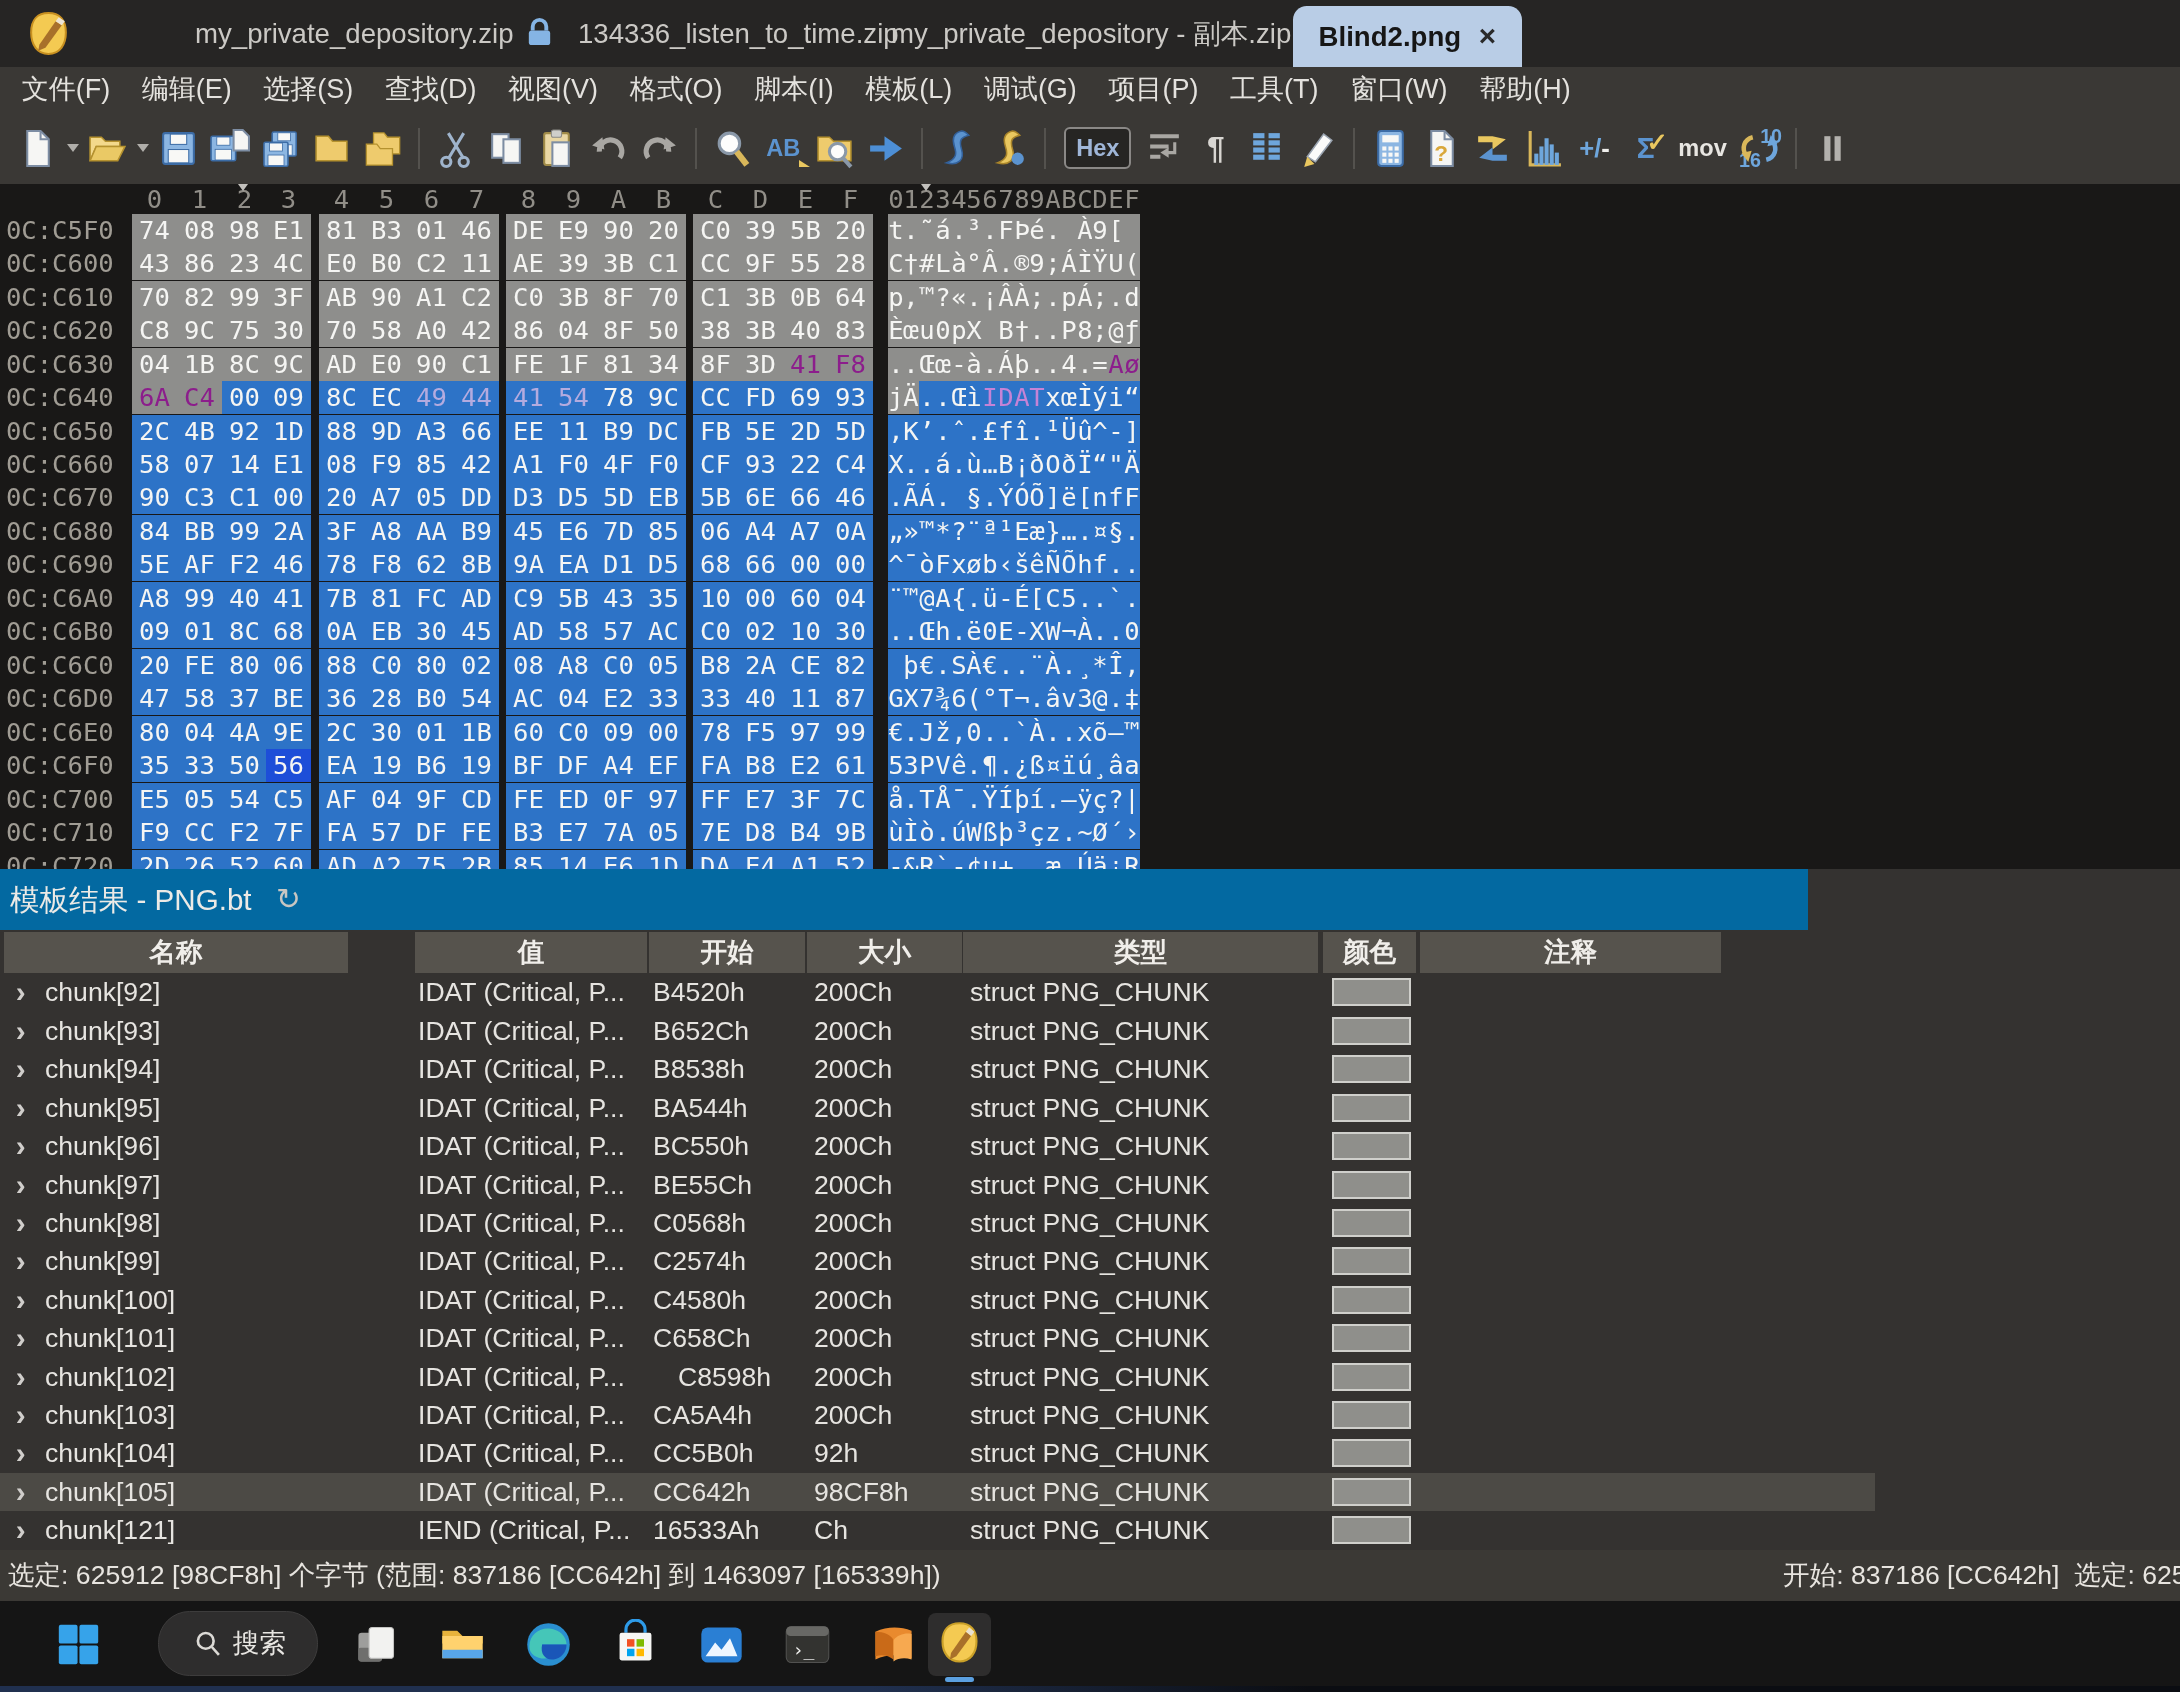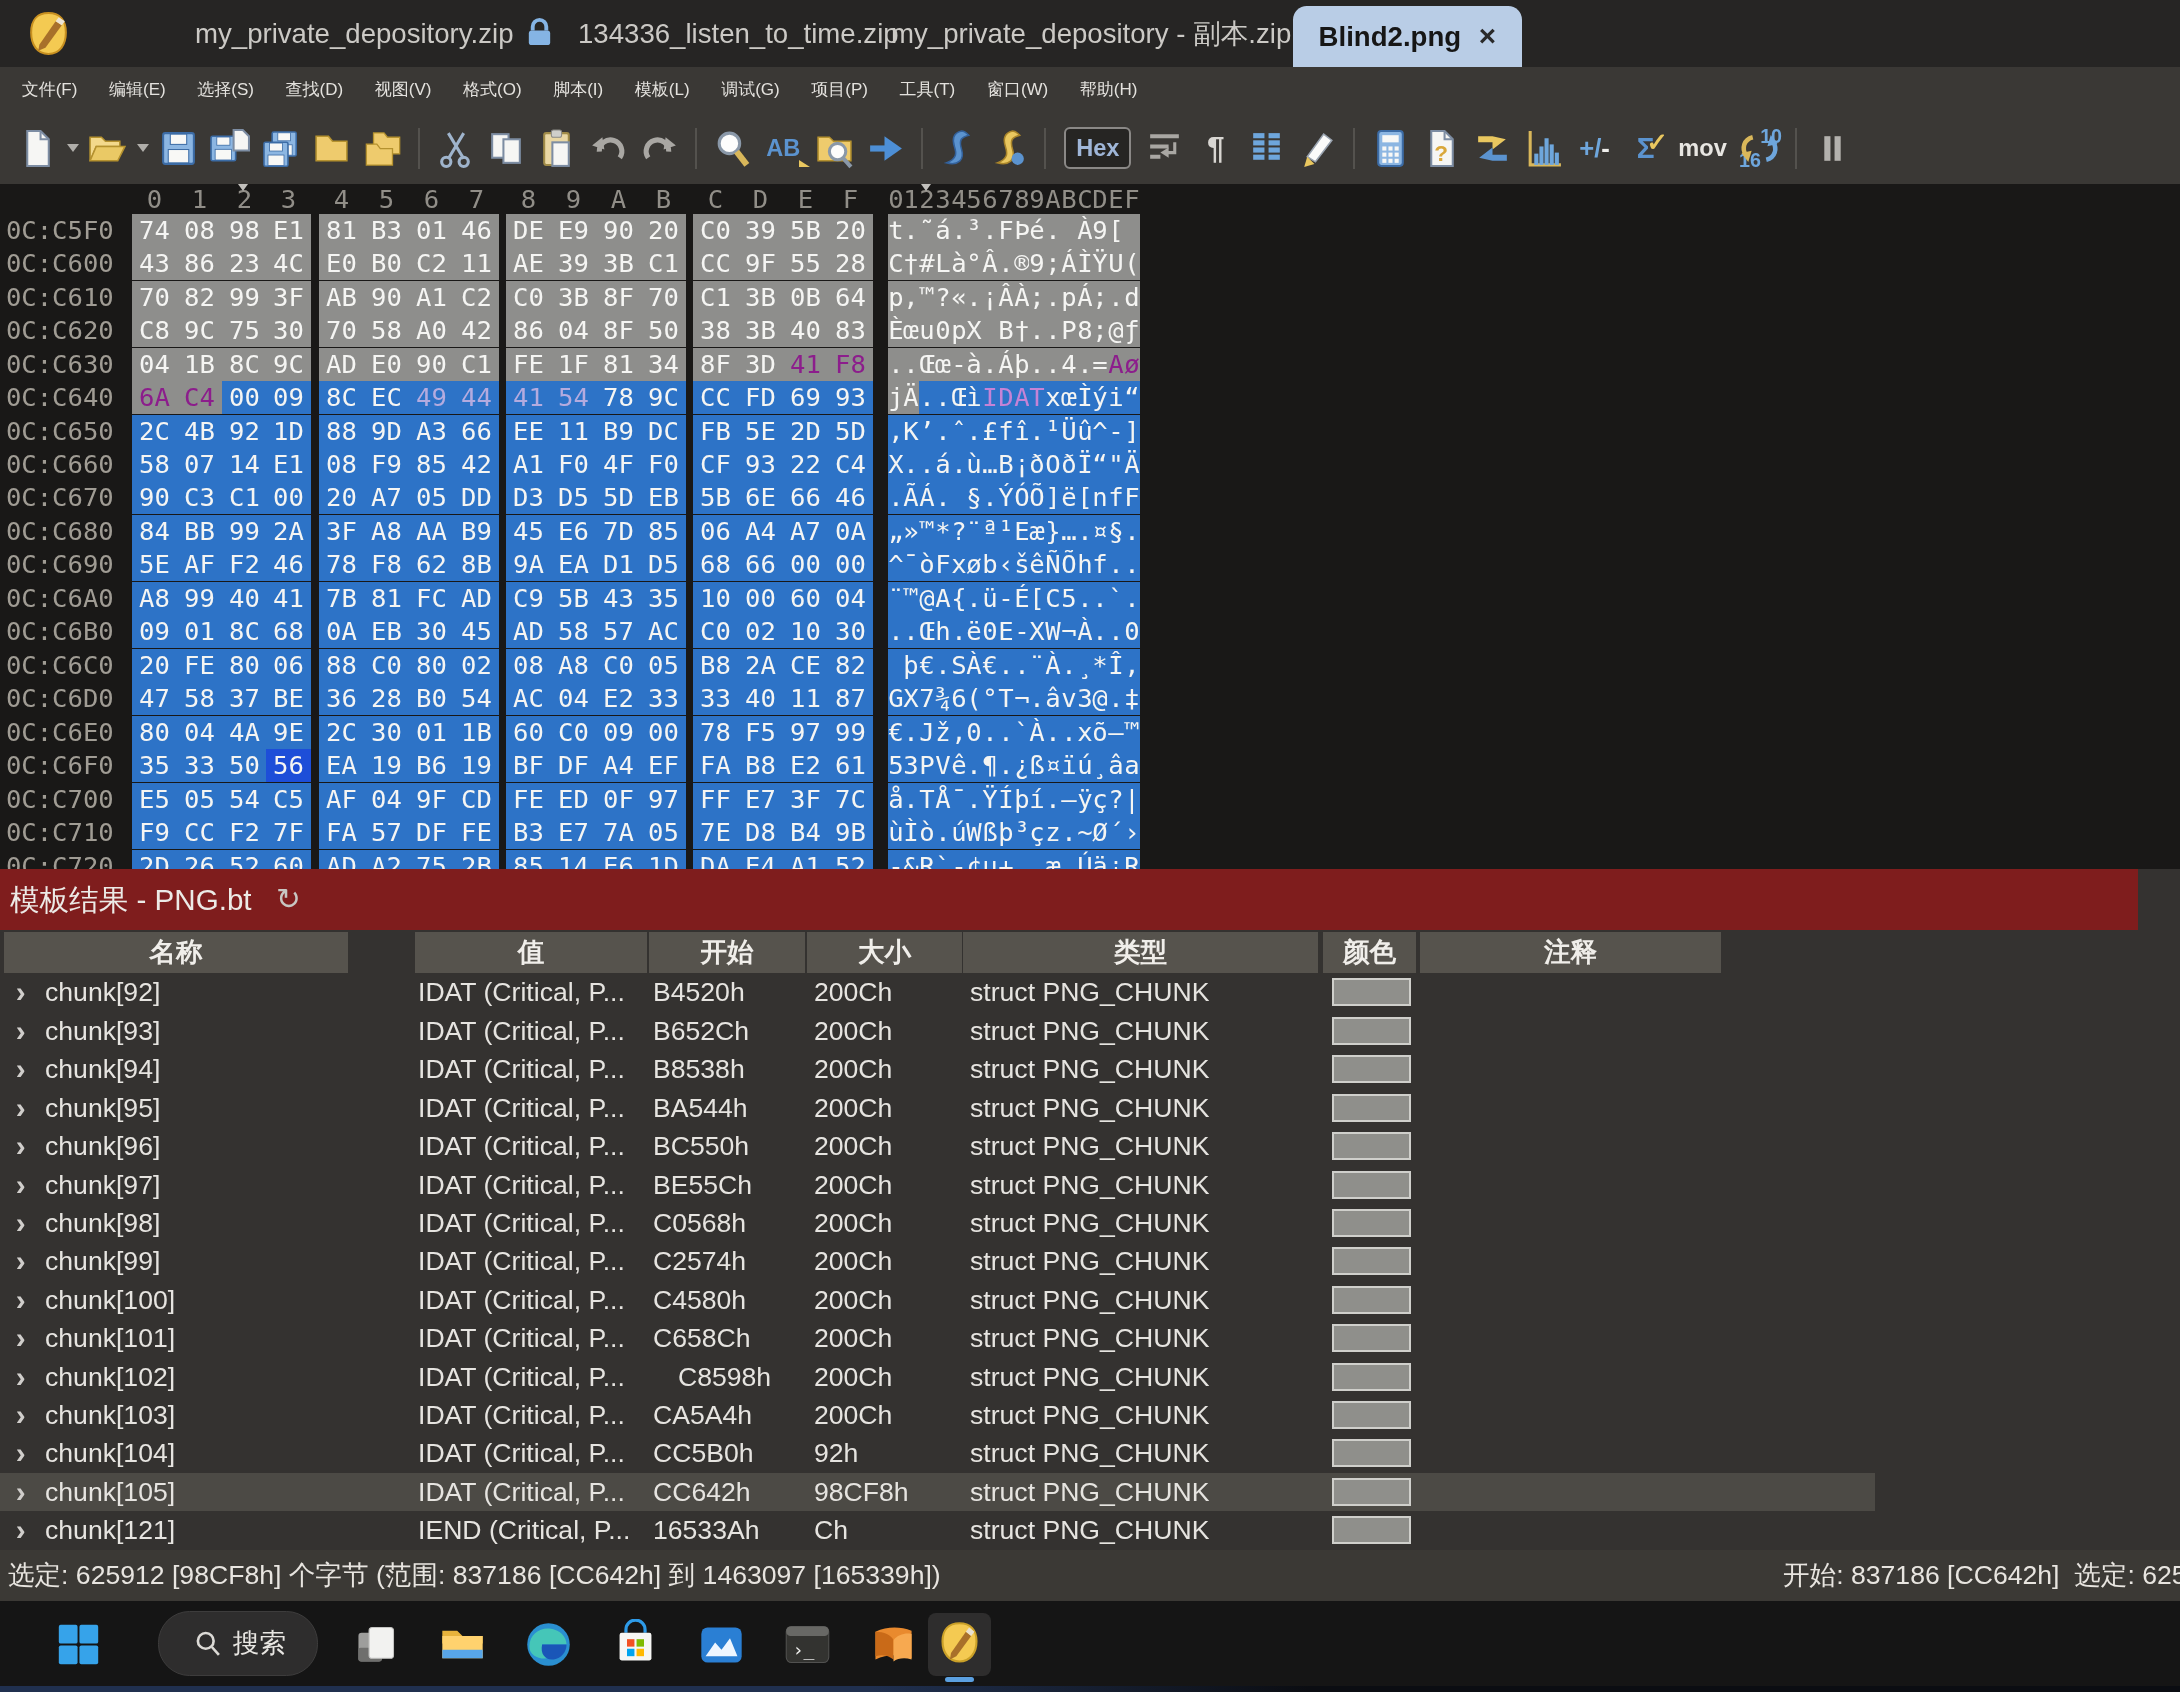--- a/index.html
+++ b/index.html
@@ -6,21 +6,21 @@
   #screen{position:relative;width:2181px;height:1692px;overflow:hidden;
     background:#191817;font-family:"Liberation Sans",sans-serif;}
   
   #tabbar{position:absolute;left:0;top:0;width:2181px;height:67px;background:#262524;}
   .tab{position:absolute;top:0;height:67px;line-height:67px;color:#cbc9c5;font-size:27.6px;white-space:nowrap;cursor:default;}
   .tab.active{background:#b9cde6;color:#161616;font-weight:bold;border-radius:13.8px 13.8px 0 0;top:5.9px;height:61px;line-height:59px;padding:0 25.6px;}
   .tab .close{margin-left:17.7px;font-weight:bold;color:#2a2a2a;font-size:29.6px;}
   .locksvg{display:inline-block;vertical-align:-5.9px;margin-left:9.9px;}
   
   #menubar{position:absolute;left:0;top:67px;width:2181px;height:45px;background:#3a3835;display:flex;align-items:center;padding-left:5.9px;box-sizing:border-box;}
-  .menuitem{color:#e4e2de;font-size:17px;padding:0 15.8px;line-height:45px;}
+  .menuitem{color:#e4e2de;font-size:27px;padding:0 15.8px;line-height:45px;}
   
   #toolbar{position:absolute;left:0;top:112px;width:2181px;height:72px;background:#3a3835;display:flex;align-items:center;padding-left:11.8px;box-sizing:border-box;}
   .tbtn{width:45px;height:47px;display:flex;align-items:center;justify-content:center;margin:0 3px;flex:none;}
   .tbtn.narrow{width:19.7px;margin:0;}
   .tsep{width:2px;height:41px;background:#54524e;margin:0 9.9px;flex:none;}
   .drop{width:0;height:0;border-left:6.9px solid transparent;border-right:6.9px solid transparent;border-top:8.9px solid #b0aeaa;}
   .hexbtn{border:2px solid #8a8886;border-radius:5.9px;background:#262523;color:#9fb6d8;font-size:23.6px;font-weight:bold;padding:5.9px 9.9px;}
   .txticon{color:#e8e6e2;font-size:23.6px;font-weight:bold;}
   .pilcrow{color:#d8d6d2;font-size:31.5px;font-weight:bold;}
   .abicon{color:#5b93cf;font-size:23.6px;font-weight:bold;position:relative;}
@@ -35,21 +35,21 @@
   
   #hexarea{position:absolute;left:0;top:184px;width:2181px;height:685px;background:#191817;overflow:hidden;font-family:"DejaVu Sans Mono",monospace;}
   .rulercell{position:absolute;top:0;height:29.6px;line-height:31.5px;text-align:center;color:#918e88;font-size:25.6px;}
   .caret{position:absolute;top:0;width:0;height:0;border-left:5.9px solid transparent;border-right:5.9px solid transparent;border-top:7.9px solid #c2c0bc;}
   .hexrow{position:absolute;left:0;width:2181px;height:33px;}
   .addr{position:absolute;left:5.9px;top:0;height:33px;line-height:33px;color:#a09c94;font-size:25.6px;}
   .bcell{position:absolute;top:0;height:33px;line-height:33px;width:45px;text-align:center;font-size:25.6px;color:#f5f5f3;}
   .tcell{position:absolute;top:0;height:33px;line-height:33px;width:15.8px;text-align:center;font-size:25.6px;color:#f5f5f3;overflow:hidden;}
   
   #panel{position:absolute;left:0;top:869px;width:2181px;height:681px;background:#343230;}
-  #paneltitlebar{position:absolute;left:0;top:0;width:2138px;height:61px;background:#7f1d1d;}
+  #paneltitlebar{position:absolute;left:0;top:0;width:1808px;height:61px;background:#0369a1;}
   #paneltitle{position:absolute;left:9.9px;top:0;line-height:61px;color:#eceae6;font-size:29.6px;}
   #panelrefresh{position:absolute;left:276px;top:0;line-height:59px;color:#c8c6c2;font-size:29.6px;}
   .hdrbox{position:absolute;top:63px;height:41px;background:#56534d;color:#f0eeea;font-size:26.6px;font-weight:bold;text-align:center;line-height:41px;}
   .trow{position:absolute;left:0;width:1875px;height:38px;color:#e6e4e0;font-size:26.6px;line-height:38px;}
   .trow.sel{background:#4c4a45;}
   .tchev{position:absolute;left:15.8px;top:0;color:#d0cecb;font-size:29.6px;font-weight:bold;}
   .tc{position:absolute;top:0;white-space:nowrap;}
   .swatch{position:absolute;left:1332px;top:4.9px;width:79px;height:28.6px;background:#8f8f8b;border:2px solid #cfcfcb;box-sizing:border-box;}
   
   #statusbar{position:absolute;left:0;top:1550px;width:2181px;height:51px;background:#3b3935;color:#e8e5e0;font-size:26.6px;}

